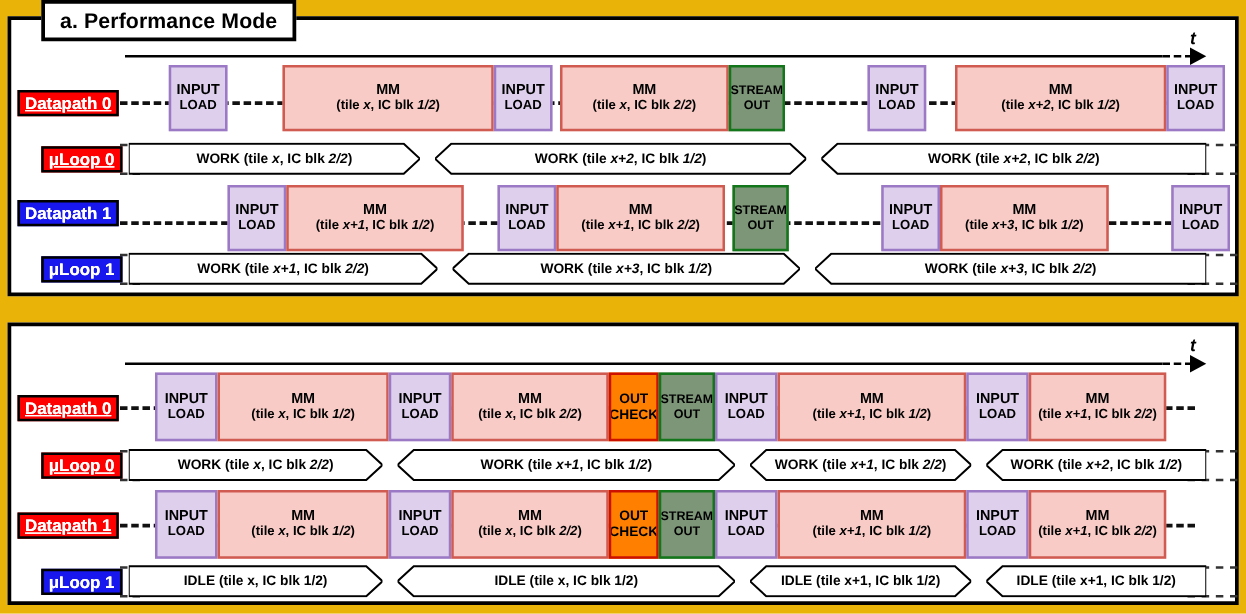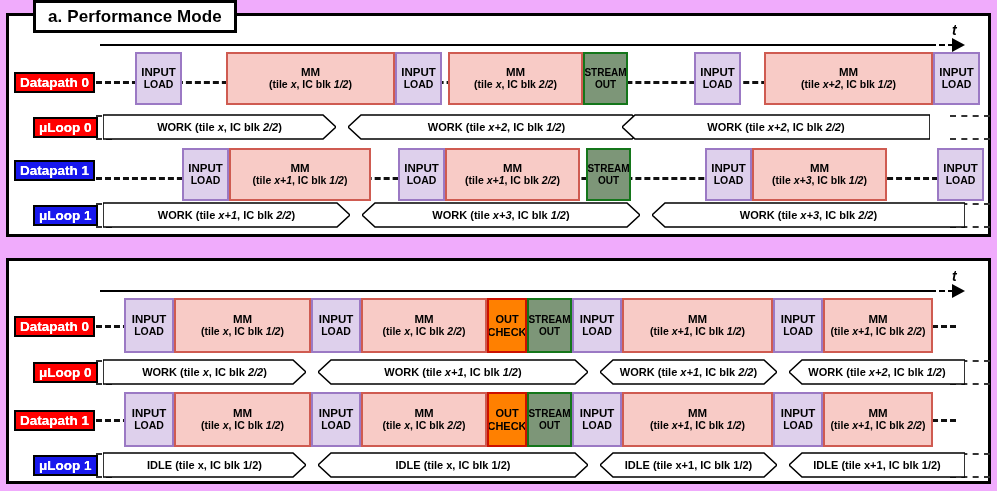--- a/index.html
+++ b/index.html
@@ -1,17 +1,17 @@
 <!DOCTYPE html>
 <html><head>
 <meta charset="utf-8">
 <style>
   html,body{margin:0;padding:0;background:#ffffff;}
   body{font-family:"Liberation Sans",sans-serif;}
-  .page{position:relative;width:997px;height:491px;overflow:hidden;background:#f0abfc;}
+  .page{position:relative;width:997px;height:491px;overflow:hidden;background:#eab308;}
 
   
   .panel{position:absolute;border:3px solid #000;box-sizing:border-box;background:#fff;}
   #panel-a{left:6px;top:13px;width:985px;height:224px;}
   #panel-b{left:6px;top:258px;width:985px;height:226px;}
 
   .panel-title{
     position:absolute;background:#fff;border:3px solid #000;box-sizing:border-box;
     font-size:17px;font-weight:bold;color:#000;
     display:flex;align-items:center;padding:0 12px;height:33px;z-index:5;
@@ -28,21 +28,21 @@
   .tlabel{position:absolute;font-size:14px;font-weight:bold;font-style:italic;color:#000;}
 
   
   .rowlabel{
     position:absolute;box-sizing:border-box;border:2px solid #000;
     color:#fff;font-weight:bold;font-size:13.5px;
     display:flex;align-items:center;justify-content:center;
     padding:1px 4px 2px 4px;white-space:nowrap;height:21px;
     text-shadow:0 0 0 #fff;
   }
-  .rl-red{background:#ff0000;}
+  .rl-red{background:#ff0000;text-decoration:underline;}
   .rl-blue{background:#1818ee;}
   .lane-dash{position:absolute;height:0;border-top:3px dashed #111;}
 
   .blk{
     position:absolute;box-sizing:border-box;
     display:flex;flex-direction:column;align-items:center;justify-content:center;
     font-size:11.5px;font-weight:bold;color:#000;text-align:center;line-height:1.12;
     overflow:hidden;
   }
   .blk .l2{font-weight:bold;font-size:10.5px;}
@@ -167,21 +167,21 @@
             <path d="M 0 1 L 220 1 L 233 13 L 220 25 L 0 25 Z" fill="#ffffff" stroke="#000000" stroke-width="1.6" vector-effect="non-scaling-stroke"></path>
           </svg>
           <span class="txt">WORK (tile <em>x</em>, IC blk <em>2/2</em>)</span>
         </div>
         <div class="useg" style="left: 348px; top: 0px; width: 297px;">
           <svg class="shape" viewBox="0 0 297 26" preserveAspectRatio="none">
             <path d="M 13 1 L 284 1 L 297 13 L 284 25 L 13 25 L 0 13 Z" fill="#ffffff" stroke="#000000" stroke-width="1.6" vector-effect="non-scaling-stroke"></path>
           </svg>
           <span class="txt">WORK (tile <em>x+2</em>, IC blk <em>1/2</em>)</span>
         </div>
-        <div class="useg" style="left: 622px; top: 0px; width: 308px;">
+        <div class="useg" style="left: 657px; top: 0px; width: 308px;">
           <svg class="shape" viewBox="0 0 308 26" preserveAspectRatio="none">
             <path d="M 13 1 L 308 1 L 308 25 L 13 25 L 0 13 Z" fill="#ffffff" stroke="#000000" stroke-width="1.6" vector-effect="non-scaling-stroke"></path>
           </svg>
           <span class="txt">WORK (tile <em>x+2</em>, IC blk <em>2/2</em>)</span>
         </div>
       </div>
   </div>
 
   <div class="uloop" style="left:0;top:202px;width:997px;">
     <div class="udash" style="left:96px;top:1px;width:16px;"></div>

